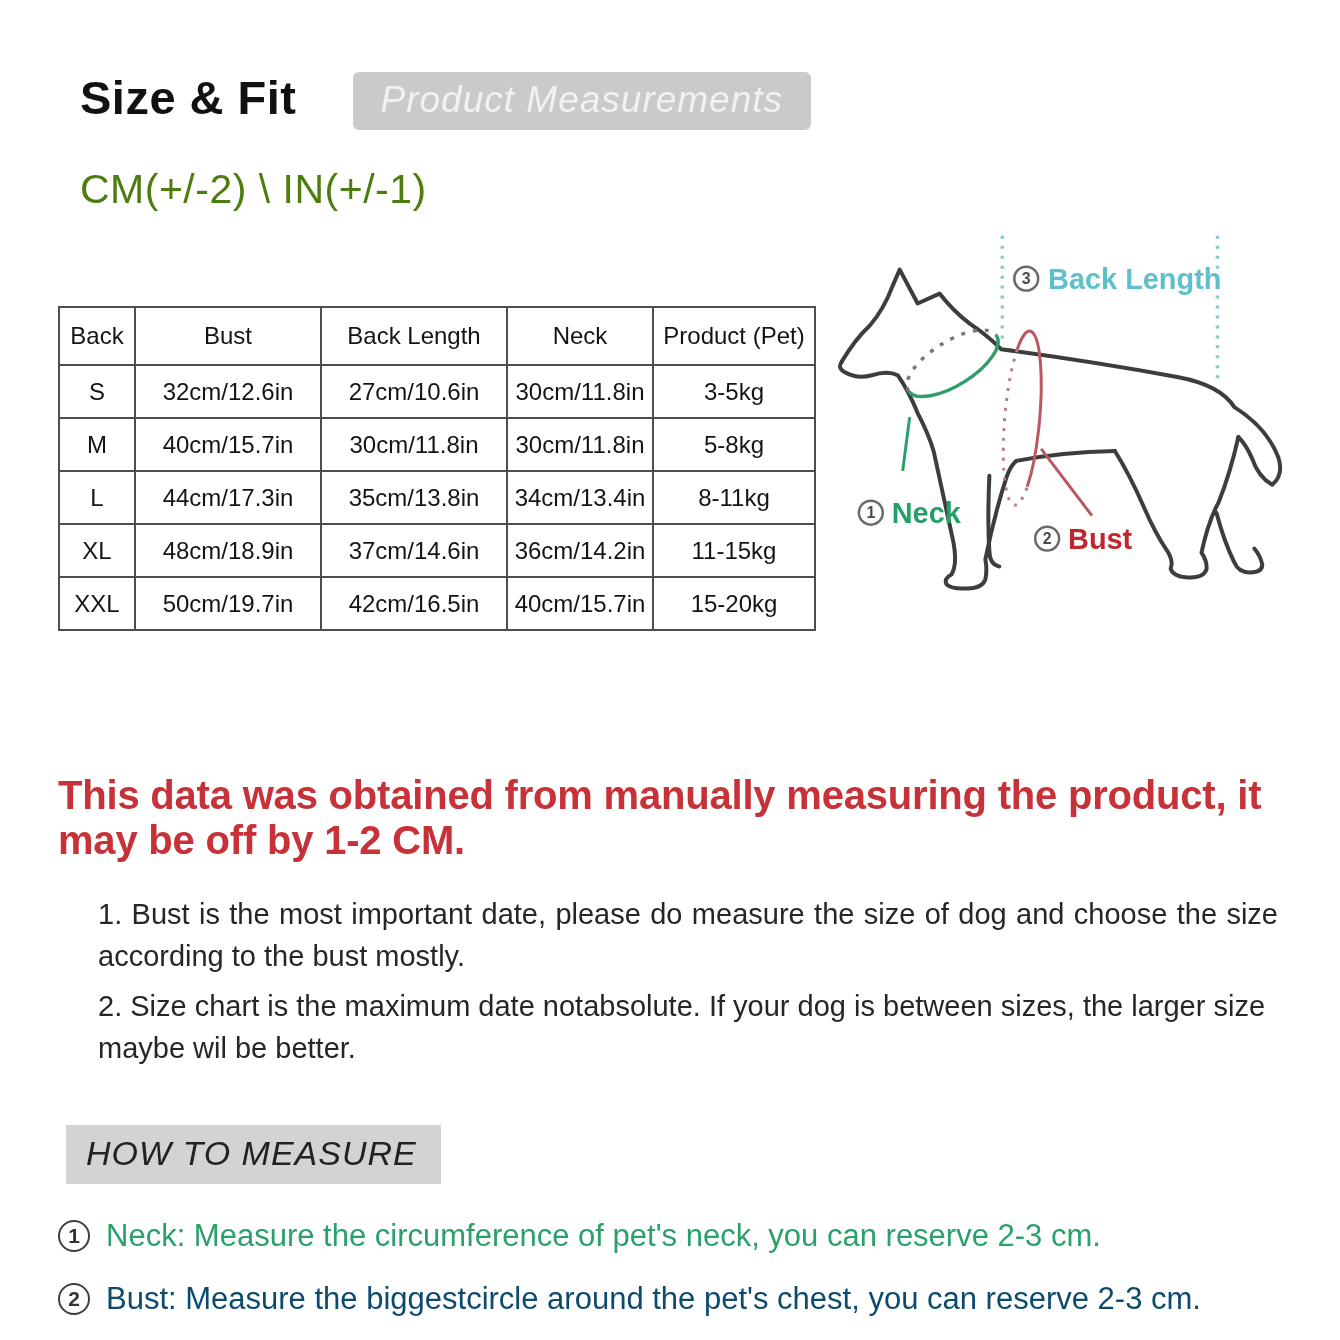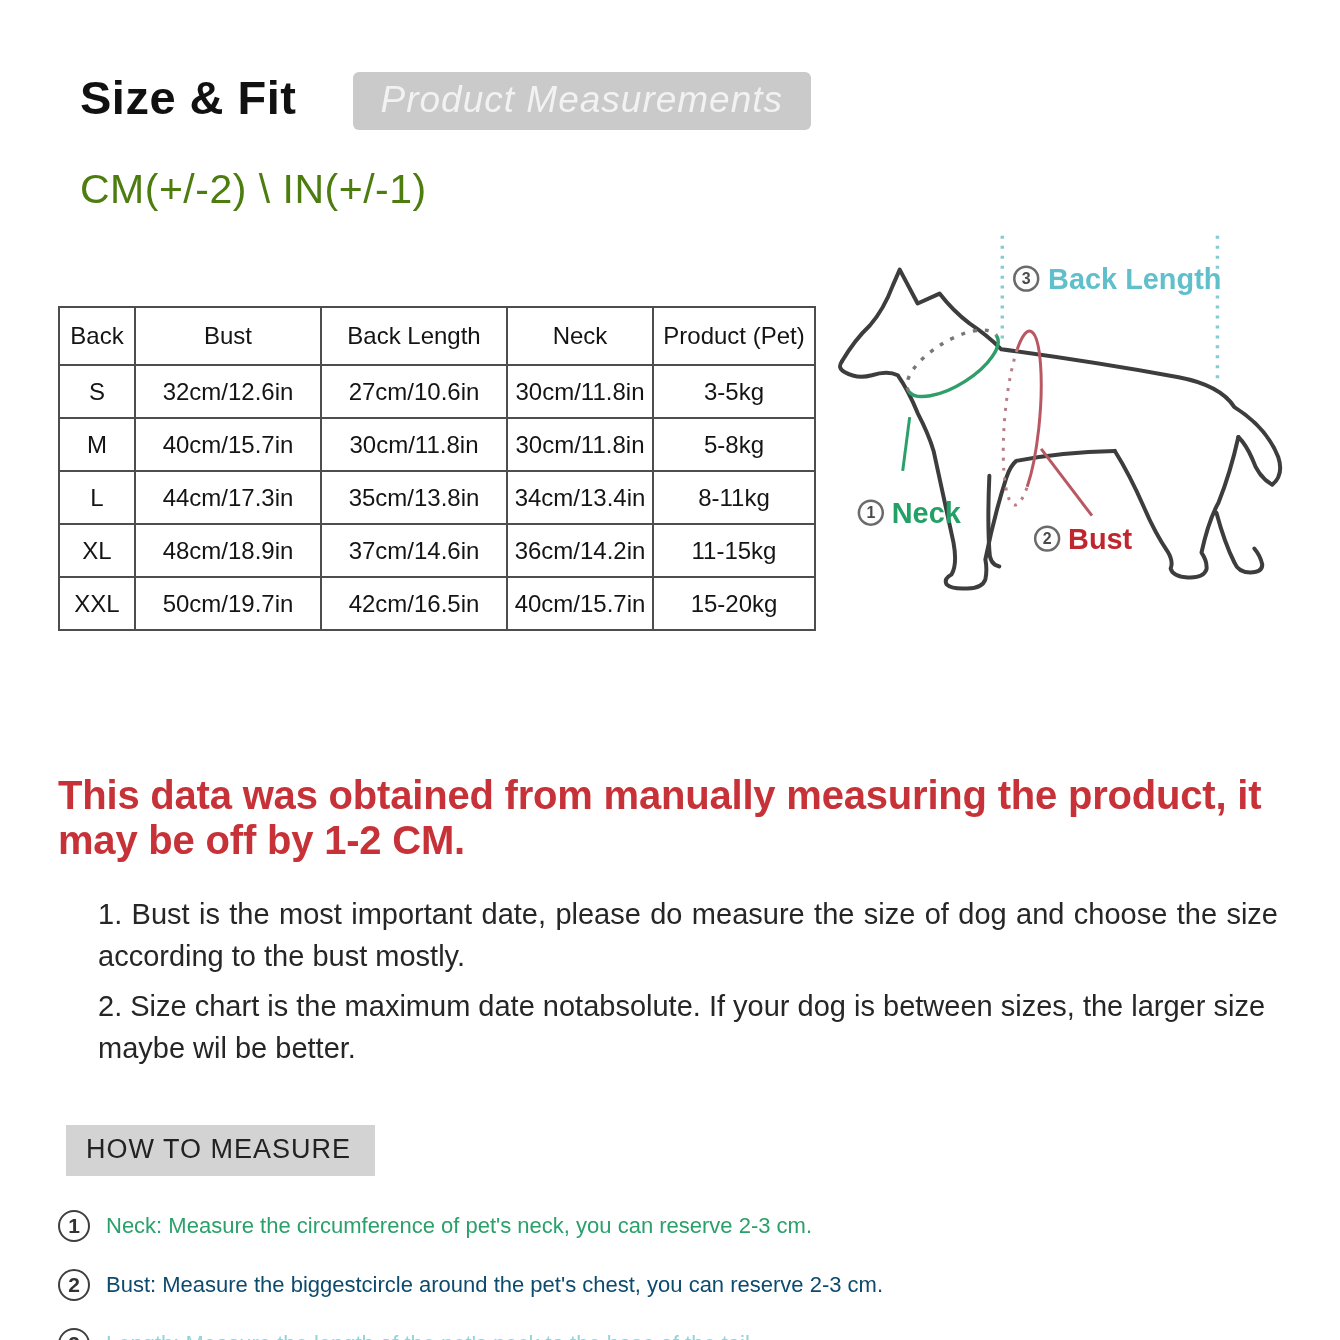--- a/index.html
+++ b/index.html
@@ -21,28 +21,28 @@
 
   .dog-wrap { margin-left:14px; margin-top:0px; }
 
   .disclaimer { margin-top:118px; font-size:40px; font-weight:700; letter-spacing:-0.2px; color:#c63238; width:1250px; }
 
   .notes { margin-top:30px; width:1180px;margin-left:40px; }
   .notes p { font-size:29px; color:#262626; line-height:1.45; text-align:justify; margin-bottom:8px; }
   .notes p:last-child { text-align:left; }
 
   .htm-badge { display:inline-block; margin-top:48px; margin-left:8px; background:#d3d3d3; color:#222;
-               font-size:27px; font-weight:400; letter-spacing:1px; padding:9px 24px 11px 20px; }
+               font-size:34px; font-weight:400; letter-spacing:1px; padding:9px 24px 11px 20px;font-style:italic; }
 
   .steps { margin-top:34px; }
   .step { display:flex; align-items:center; margin-bottom:27px; }
   .step-num { flex:0 0 auto; width:32px; height:32px; border:2.5px solid #3f3f3f; border-radius:50%;
               display:flex; align-items:center; justify-content:center; font-size:21px; font-weight:700;
               color:#333; margin-right:16px; }
-  .step-text { font-size:22px; font-weight:400; }
+  .step-text { font-size:31px; font-weight:400; }
   .step-neck .step-text { color:#2aa06a; }
   .step-bust .step-text { color:#0c4a6e; }
   .step-length .step-text { color:#93d4d8; }
 
   svg text { font-family:"Liberation Sans", sans-serif; }
 </style>
 </head>
 <body>
 
 <div class="page">

